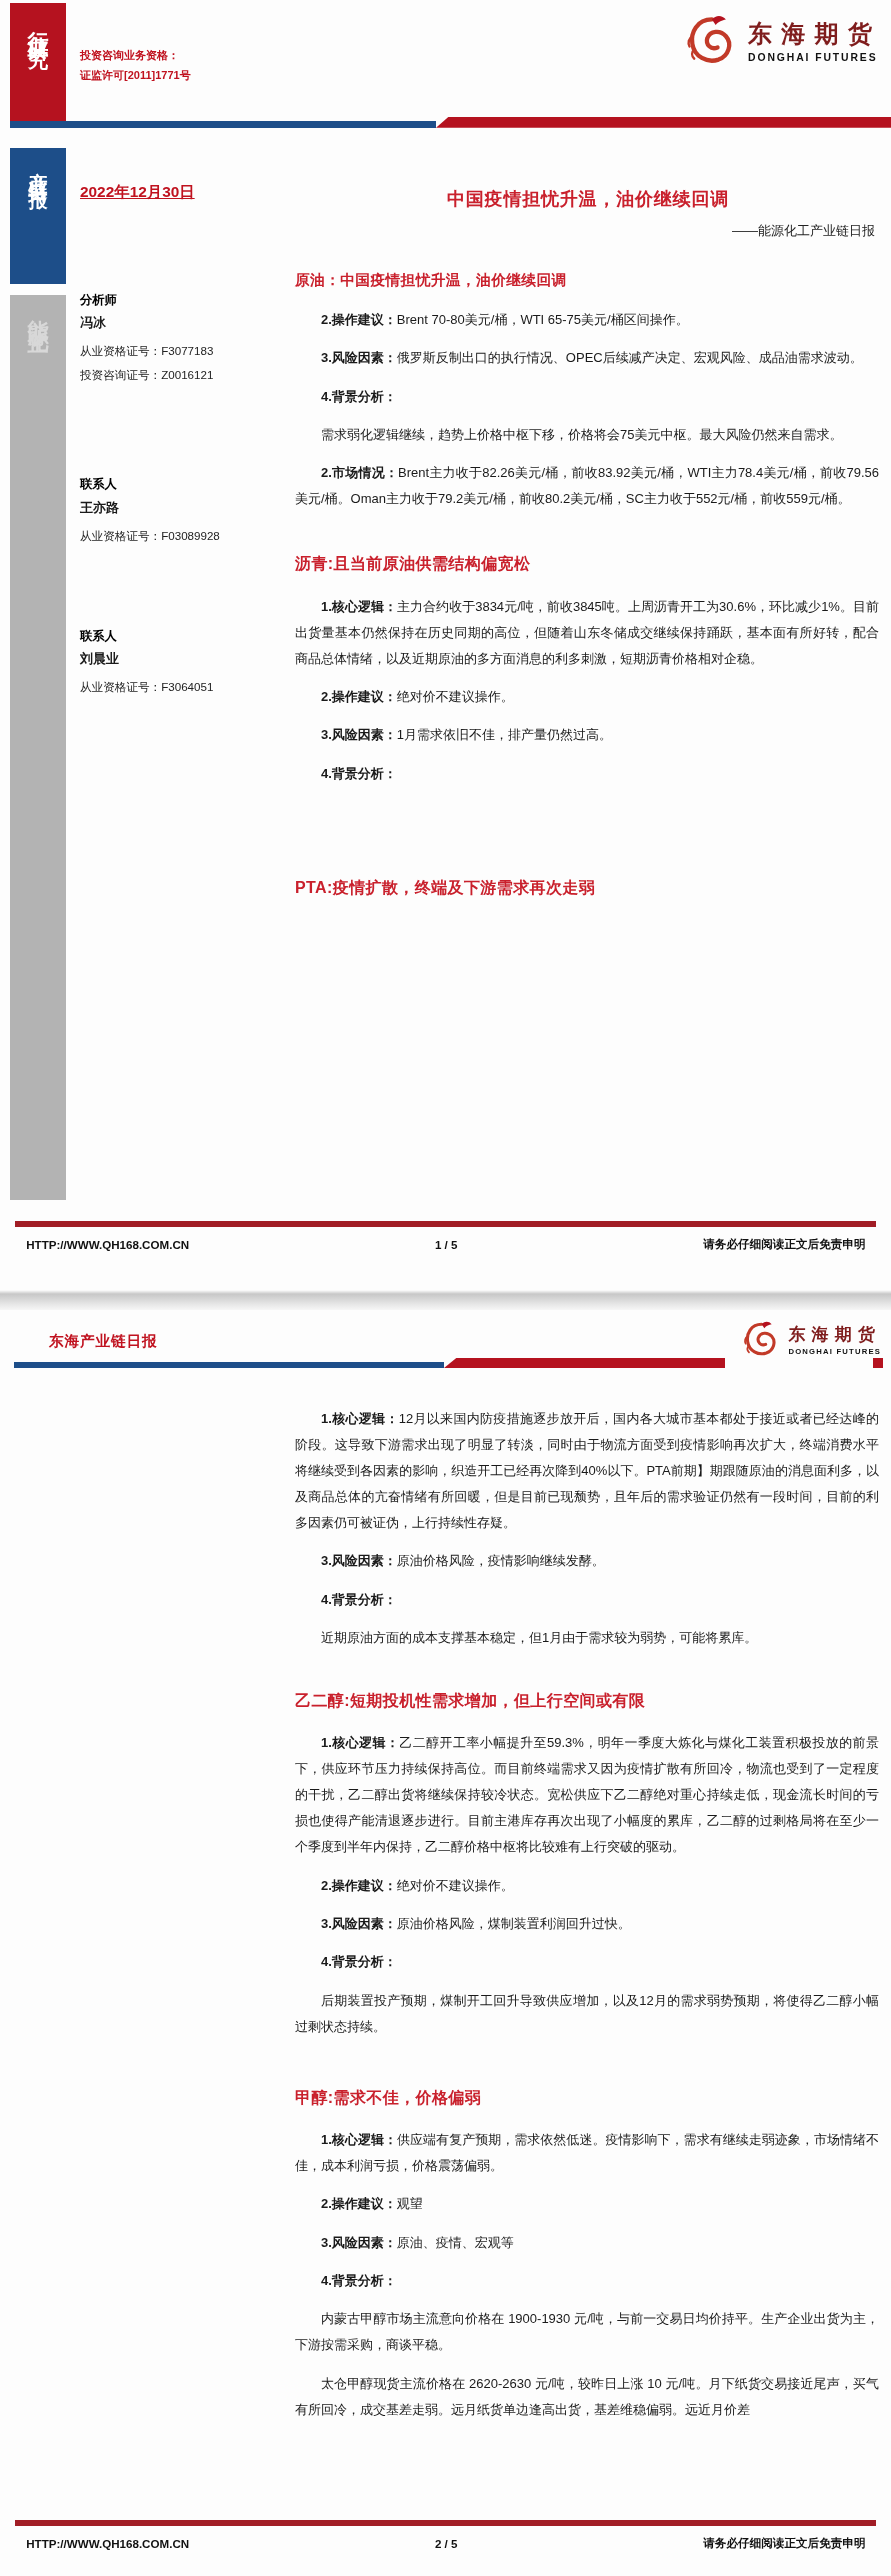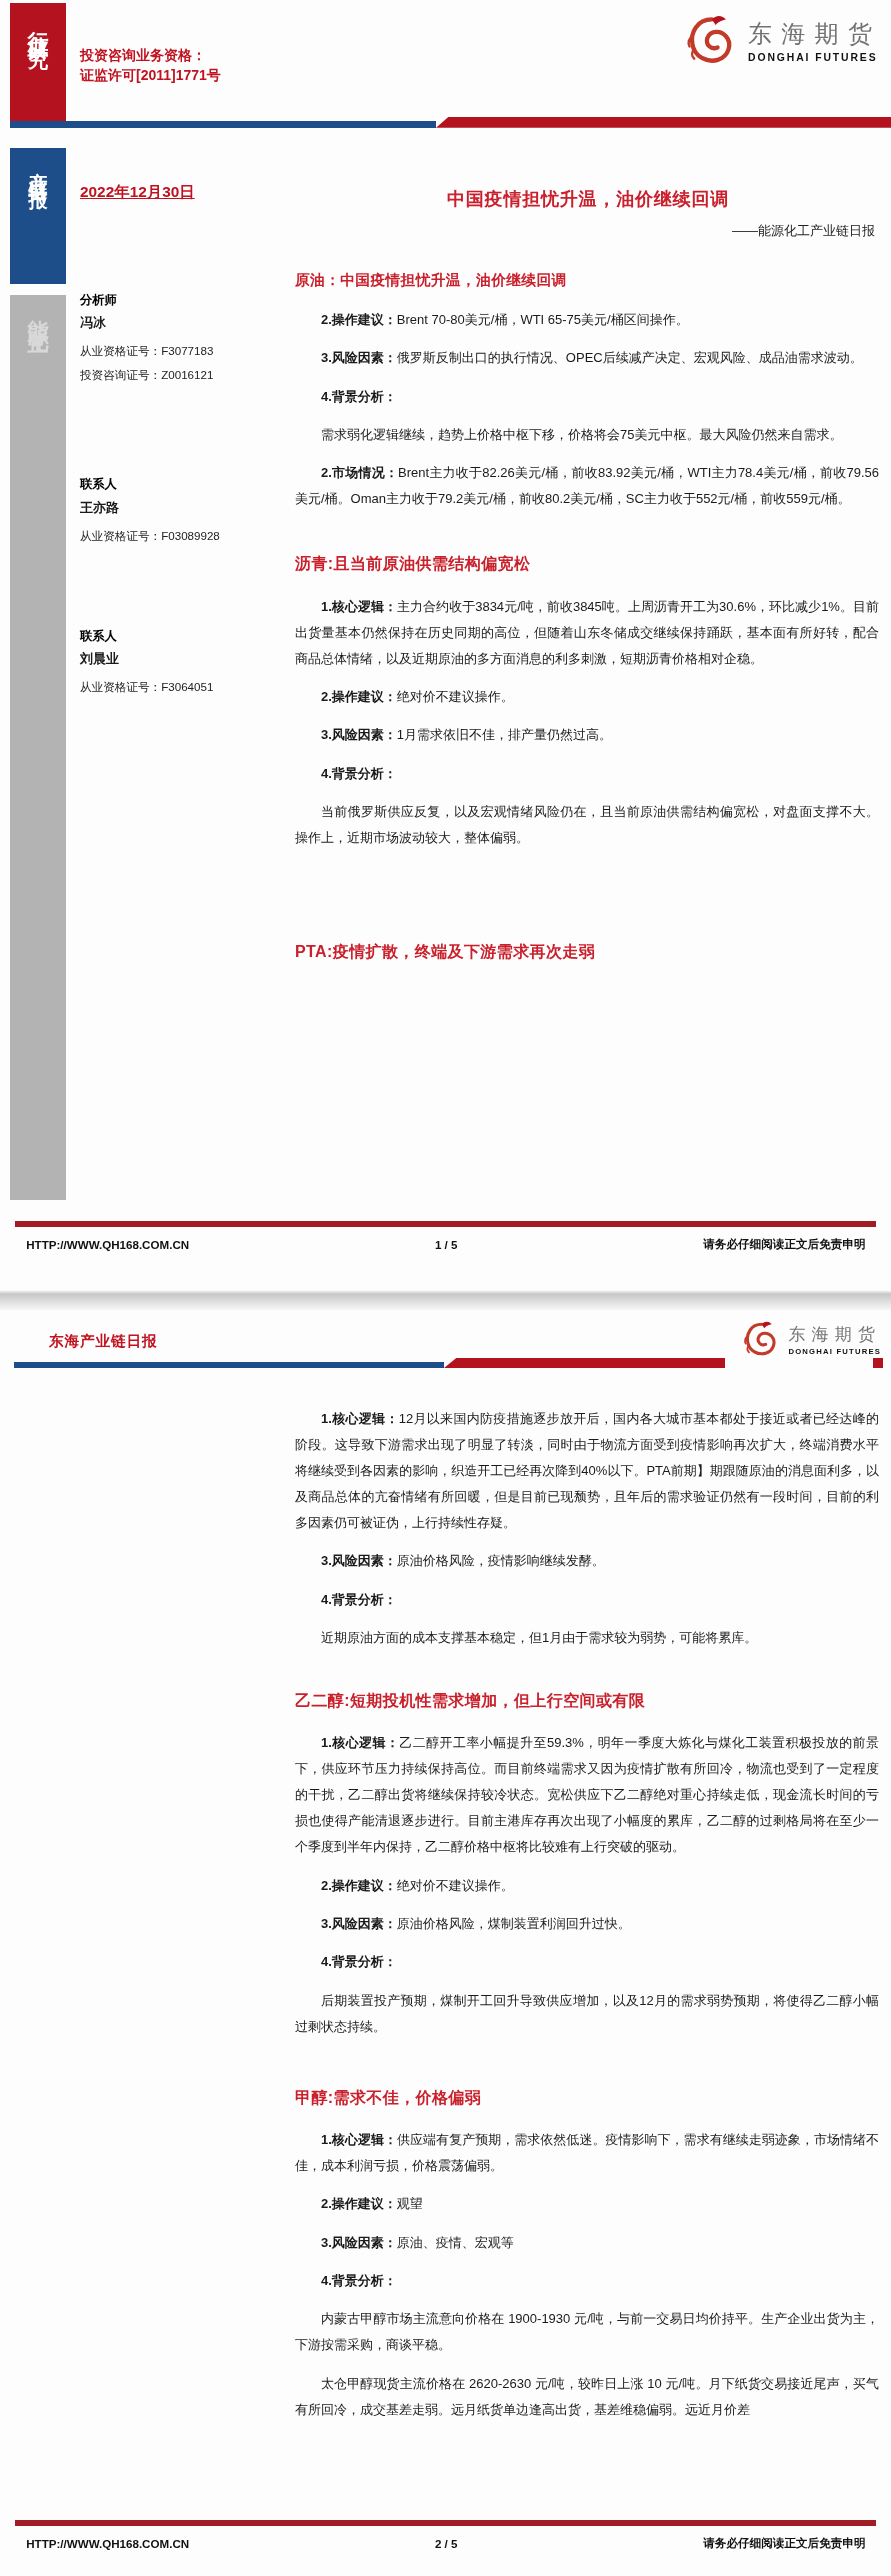--- a/index.html
+++ b/index.html
@@ -13,28 +13,28 @@
   
   .sidebox{position:absolute;left:10px;width:56px;display:flex;justify-content:center;}
   .vtext{writing-mode:vertical-rl;text-orientation:upright;color:#fff;font-weight:bold;letter-spacing:5.4px;}
   .red-box{top:3.1px;height:125px;background:#b5121f;}
   .red-box .vtext{font-size:21px;margin-top:10.8px;}
   .blue-box{top:148px;height:136px;background:#1d4e89;}
   .blue-box .vtext{font-size:19px;margin-top:9.3px;letter-spacing:4.6px;}
   .gray-box{top:295px;height:905px;background:#b3b3b3;justify-content:center;}
   .gray-box .vtext{color:#d8d8d8;font-size:21px;margin-top:7.7px;height:auto;}
 
-  .qual{position:absolute;left:80px;top:45px;color:#c0121f;font-weight:bold;font-size:14px;line-height:20px;}
+  .qual{position:absolute;left:80px;top:45px;color:#c0121f;font-weight:bold;font-size:11px;line-height:20px;}
 
   
   .logo{position:absolute;display:flex;align-items:center;}
   .logo-lg{top:12.3px;right:10.8px;}
   .logo-sm{top:9.3px;right:10.8px;}
   .logo svg{display:block;}
-  .logo-cn{font-weight:normal;color:#737373;}
+  .logo-cn{font-weight:bold;color:#7f1d1d;}
   .logo-en{font-weight:bold;color:#111;}
   .logo-lg .logo-cn{font-size:24px;letter-spacing:9.3px;white-space:nowrap;}
   .logo-lg .logo-en{font-size:10.4px;letter-spacing:1.9px;margin-top:1.5px;white-space:nowrap;}
   .logo-sm .logo-cn{font-size:17px;letter-spacing:6.2px;white-space:nowrap;}
   .logo-sm .logo-en{font-size:7.7px;letter-spacing:1.2px;margin-top:0.8px;white-space:nowrap;}
 
   
   .topbar{position:absolute;display:flex;align-items:flex-end;}
   .topbar1{top:117px;left:10px;width:882px;height:10.8px;}
   .topbar2{top:48px;left:14px;width:711px;height:10px;}
@@ -151,21 +151,20 @@
       <p class="para"><b>3.风险因素：</b><span>俄罗斯反制出口的执行情况、OPEC后续减产决定、宏观风险、成品油需求波动。</span></p>
       <p class="para"><b>4.背景分析：</b></p>
       <p class="para"><span>需求弱化逻辑继续，趋势上价格中枢下移，价格将会75美元中枢。最大风险仍然来自需求。</span></p>
       <p class="para"><b>2.市场情况：</b><span>Brent主力收于82.26美元/桶，前收83.92美元/桶，WTI主力78.4美元/桶，前收79.56美元/桶。Oman主力收于79.2美元/桶，前收80.2美元/桶，SC主力收于552元/桶，前收559元/桶。</span></p>
 
       <h2 class="sec">沥青:且当前原油供需结构偏宽松</h2>
       <p class="para"><b>1.核心逻辑：</b><span>主力合约收于3834元/吨，前收3845吨。上周沥青开工为30.6%，环比减少1%。目前出货量基本仍然保持在历史同期的高位，但随着山东冬储成交继续保持踊跃，基本面有所好转，配合商品总体情绪，以及近期原油的多方面消息的利多刺激，短期沥青价格相对企稳。</span></p>
       <p class="para"><b>2.操作建议：</b><span>绝对价不建议操作。</span></p>
       <p class="para"><b>3.风险因素：</b><span>1月需求依旧不佳，排产量仍然过高。</span></p>
       <p class="para"><b>4.背景分析：</b></p>
-      <p class="para"><span>当前俄罗斯供应反复，以及宏观情绪风险仍在，且当前原油供需结构偏宽松，对盘面支撑不大。操作上，近期市场波动较大，整体偏弱。</span></p>
 
       <h2 class="sec sec-pta">PTA:疫情扩散，终端及下游需求再次走弱</h2>
     </main>
 
     <div class="footbar footbar1"></div>
     <div class="footrow footrow1">
       <span>HTTP://WWW.QH168.COM.CN</span>
       <span>1 / 5</span>
       <span>请务必仔细阅读正文后免责申明</span>
     </div>

